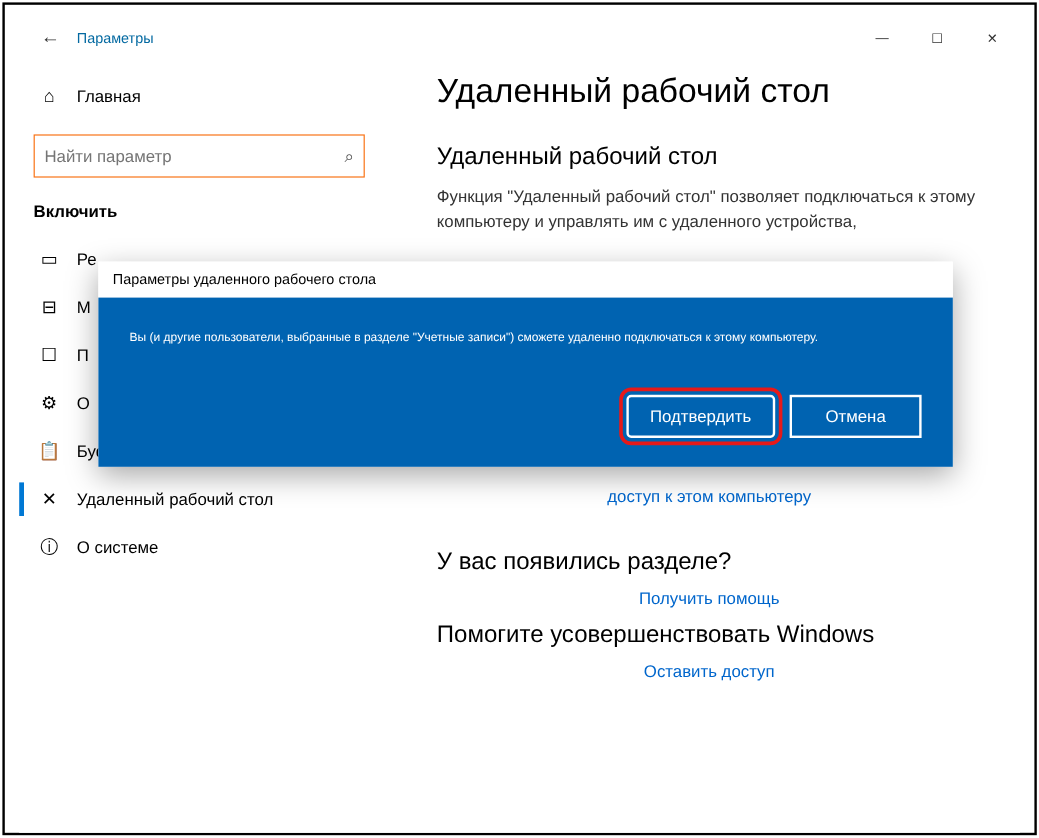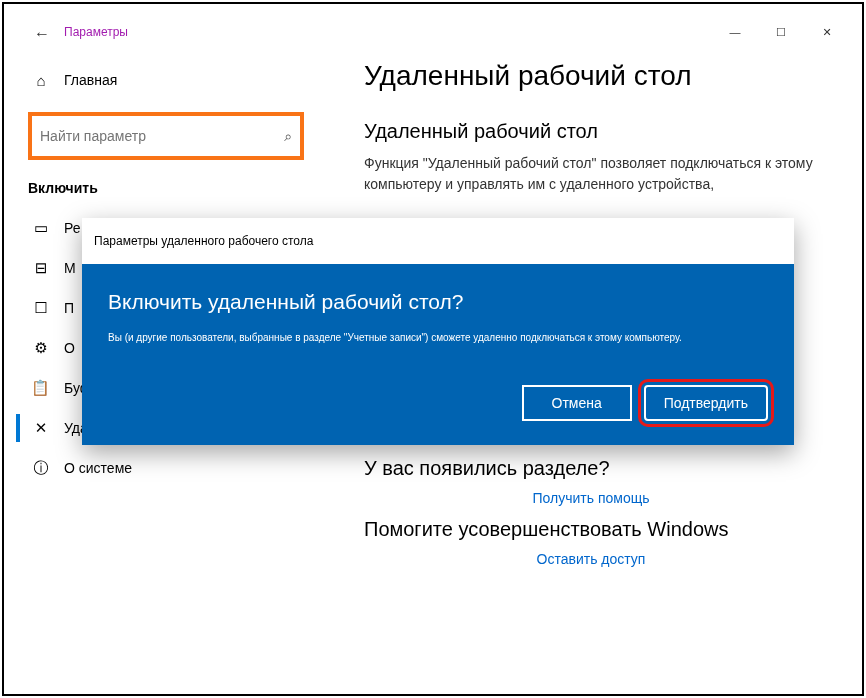--- a/index.html
+++ b/index.html
@@ -3,49 +3,49 @@
   <meta charset="utf-8">
   <style>
     * { margin: 0; padding: 0; box-sizing: border-box; font-family: "Segoe UI", Arial, sans-serif; }
     body { background: #fff; width: 866px; height: 698px; position: relative; overflow: hidden; }
     .outer-frame { border: 2px solid #000; width: 862px; height: 694px; margin: 2px; position: relative; background: #fff; }
     .window { position: absolute; top: 12px; left: 12px; right: 12px; bottom: 0; background: #fff; }
 
     
     .titlebar { display: flex; align-items: center; height: 32px; padding: 0 0 0 8px; }
     .back-btn { width: 36px; height: 32px; display: flex; align-items: center; justify-content: center; font-size: 16px; color: #333; }
-    .titlebar-title { font-size: 12px; color: #a21caf; margin-left: 4px; }
+    .titlebar-title { font-size: 12px; color: #0369a1; margin-left: 4px; }
     .win-controls { margin-left: auto; display: flex; }
     .win-btn { width: 46px; height: 32px; display: flex; align-items: center; justify-content: center; color: #333; font-size: 11px; }
 
     
     .main-area { display: flex; height: calc(100% - 32px); }
     .sidebar { width: 300px; padding: 12px 12px 0 12px; }
     .content { flex: 1; padding: 12px 32px 0 48px; position: relative; }
 
     
     .home-row { display: flex; align-items: center; gap: 14px; height: 40px; font-size: 14px; padding-left: 4px; }
-    .search-box { display: flex; align-items: center; border: 4px solid #f97316; height: 48px; margin: 12px 0 20px 0; padding: 12px 8px; }
+    .search-box { display: flex; align-items: center; border: 1px solid #f97316; height: 36px; margin: 12px 0 20px 0; padding: 12px 8px; }
     .search-box input { border: none; outline: none; flex: 1; font-size: 14px; background: transparent; }
     .search-icon { font-size: 14px; color: #555; }
     .section-label { font-size: 14px; font-weight: 600; margin-bottom: 12px; }
     .nav-item { display: flex; align-items: center; gap: 14px; height: 40px; font-size: 14px; padding-left: 4px; position: relative; }
     .nav-item.active::before { content: ""; position: absolute; left: -12px; top: 6px; bottom: 6px; width: 4px; background: #0078d4; }
     .nav-icon { width: 18px; display: flex; justify-content: center; font-size: 15px; }
 
     
     .page-title { font-size: 28px; font-weight: 400; margin-bottom: 28px; }
     .section-title { font-size: 20px; font-weight: 400; margin: 12px 0 10px 0; }
     .body-text { font-size: 14px; color: #333; line-height: 1.5; }
     .link { color: #0066cc; font-size: 14px; cursor: pointer; text-align: center; }
     .spacer { height: 210px; }
 
     
     .dialog { position: absolute; top: 214px; left: 78px; width: 712px; background: #fff; box-shadow: 0 8px 24px rgba(0,0,0,0.35); z-index: 100; }
-    .dialog-header { height: 46px; display: flex; align-items: center; padding: 0 12px; font-size: 12px; background: #fff; }
+    .dialog-header { height: 30px; display: flex; align-items: center; padding: 0 12px; font-size: 12px; background: #fff; }
     .dialog-body { background: #0063b1; color: #fff; padding: 26px 26px 24px 26px; }
     .dialog-question { font-size: 21px; font-weight: 400; margin-bottom: 16px; }
     .dialog-text { font-size: 10px; line-height: 1.5; margin-bottom: 40px; }
     .dialog-buttons { display: flex; justify-content: flex-end; gap: 12px; }
     .dialog-btn { border: 2px solid #fff; background: transparent; color: #fff; font-size: 14px; padding: 8px 18px; cursor: pointer; min-width: 110px; font-family: inherit; }
     .dialog-btn.primary { outline: 3px solid #e61919; outline-offset: 3px; border-radius: 4px; }
   </style>
 </head>
 <body>
 
@@ -115,21 +115,20 @@
 
         <div class="section-title" style="">Помогите усовершенствовать Windows</div>
         <div class="link">Оставить доступ</div>
       </div>
     </div>
   </div>
 
   <div class="dialog">
     <div class="dialog-header">Параметры удаленного рабочего стола</div>
     <div class="dialog-body">
-      <div class="dialog-question">Включить удаленный рабочий стол?</div>
       <div class="dialog-text">Вы (и другие пользователи, выбранные в разделе "Учетные записи") сможете удаленно подключаться к этому компьютеру.</div>
       <div class="dialog-buttons">
+        <button class="dialog-btn primary">Подтвердить</button>
         <button class="dialog-btn">Отмена</button>
-        <button class="dialog-btn primary">Подтвердить</button>
       </div>
     </div>
   </div>
 </div>
 
 </body></html>

